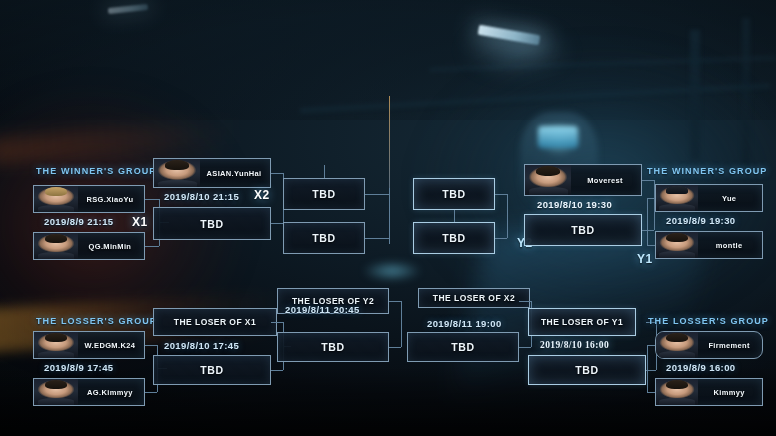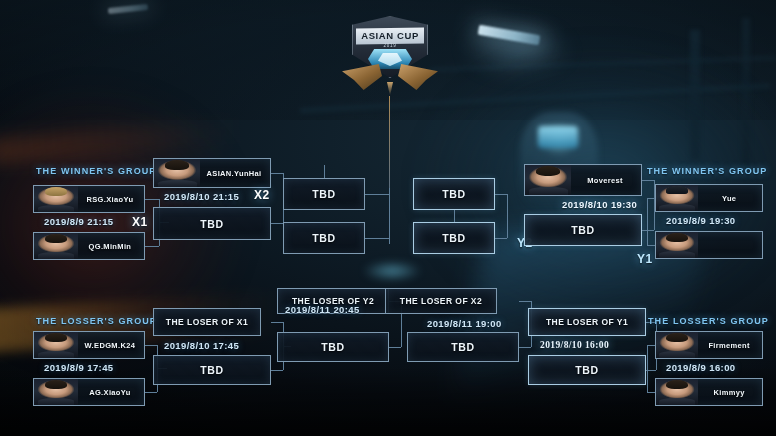--- a/index.html
+++ b/index.html
@@ -265,31 +265,20 @@
     <div class="bg-mech-core"></div>
     <div class="bg-floor-glow"></div>
     <div class="bg-spark"></div>
     <div class="bg-warm-left"></div>
     <div class="bg-warm-streak"></div>
     <div class="bg-warm-streak2"></div>
     <div class="bg-vignette"></div>
     <div class="bg-dark-bottom"></div>
   </div>
 
-  <div class="logo-wrap">
-    <div class="logo-shield"></div>
-    <div class="logo-band"></div>
-    <div class="logo-text">ASIAN CUP</div>
-    <div class="logo-sub">2019</div>
-    <div class="logo-gem"></div>
-    <div class="logo-gem-mask"></div>
-    <div class="logo-wingL"></div>
-    <div class="logo-wingR"></div>
-    <div class="logo-tail"></div>
-  </div>
   <div class="line v gold" style="left:389px; top:96px; height:92px;"></div>
 
   <div class="grp-title" style="left:36px; top:166px;">THE WINNER'S GROUP</div>
 
   <div class="pbox" style="left:33px; top:185px; width:112px; height:28px;">
     <div class="portrait">
         <div class="face blond"></div>
       </div>
     <div class="pname">RSG.XiaoYu</div>
   </div>
@@ -344,21 +333,21 @@
   <div class="line h" style="left:495px; top:194px; width:12px;"></div>
   <div class="line h" style="left:495px; top:238px; width:12px;"></div>
   <div class="line v" style="left:507px; top:194px; height:44px;"></div>
 
   <div class="pbox lit" style="left:524px; top:164px; width:118px; height:32px;">
     <div class="portrait">
         <div class="face"></div>
       </div>
     <div class="pname">Moverest</div>
   </div>
-  <div class="dt lit" style="left:537px; top:199px;margin-left:25px;">2019/8/10  19:30</div>
+  <div class="dt lit" style="left:537px; top:199px;">2019/8/10  19:30</div>
   <div class="mcode cyan" style="left:517px; top:196px;">Y2</div>
   <div class="mbox lit" style="left:524px; top:214px; width:118px; height:32px;">
     <div class="label">TBD</div>
   </div>
 
   <div class="line h" style="left:642px; top:180px; width:12px;"></div>
   <div class="line h" style="left:642px; top:230px; width:12px;"></div>
   <div class="line v" style="left:654px; top:180px; height:50px;"></div>
 
   <div class="grp-title" style="left:647px; top:166px;">THE WINNER'S GROUP</div>
@@ -367,45 +356,46 @@
         <div class="face cap"></div>
       </div>
     <div class="pname">Yue</div>
   </div>
   <div class="dt" style="left:666px; top:215px;">2019/8/9  19:30</div>
   <div class="mcode cyan" style="left:637px; top:212px;">Y1</div>
   <div class="pbox" style="left:655px; top:231px; width:108px; height:28px;">
     <div class="portrait">
         <div class="face"></div>
       </div>
+    <div class="pname">montle</div>
   </div>
   <div class="line h" style="left:647px; top:198px; width:8px;"></div>
   <div class="line h" style="left:647px; top:245px; width:8px;"></div>
   <div class="line v" style="left:647px; top:198px; height:47px;"></div>
 
   <div class="grp-title" style="left:36px; top:316px;">THE LOSSER'S GROUP</div>
   <div class="pbox" style="left:33px; top:331px; width:112px; height:28px;">
     <div class="portrait">
         <div class="face"></div>
       </div>
     <div class="pname">W.EDGM.K24</div>
   </div>
   <div class="dt" style="left:44px; top:362px;">2019/8/9  17:45</div>
   <div class="pbox" style="left:33px; top:378px; width:112px; height:28px;">
     <div class="portrait">
         <div class="face"></div>
       </div>
-    <div class="pname">AG.XiaoYu</div>
+    <div class="pname">AG.Kimmyy</div>
   </div>
   <div class="line h" style="left:145px; top:345px; width:12px;"></div>
   <div class="line h" style="left:145px; top:392px; width:12px;"></div>
   <div class="line v" style="left:157px; top:345px; height:47px;"></div>
   <div class="line h" style="left:157px; top:368px; width:10px;"></div>
 
-  <div class="mbox" style="left:153px; top:308px; width:108px; height:28px;">
+  <div class="mbox" style="left:153px; top:308px; width:124px; height:28px;">
     <div class="label small">THE LOSER OF X1</div>
   </div>
   <div class="dt" style="left:164px; top:340px;">2019/8/10  17:45</div>
   <div class="mbox" style="left:153px; top:355px; width:118px; height:30px;">
     <div class="label">TBD</div>
   </div>
   <div class="line h" style="left:271px; top:322px; width:12px;"></div>
   <div class="line h" style="left:271px; top:370px; width:12px;"></div>
   <div class="line v" style="left:283px; top:322px; height:48px;"></div>
   <div class="line h" style="left:283px; top:346px; width:8px;"></div>
@@ -414,44 +404,44 @@
     <div class="label small">THE LOSER OF Y2</div>
   </div>
   <div class="dt" style="left:285px; top:304px;">2019/8/11  20:45</div>
   <div class="mbox" style="left:277px; top:332px; width:112px; height:30px;">
     <div class="label">TBD</div>
   </div>
   <div class="line h" style="left:389px; top:301px; width:12px;"></div>
   <div class="line h" style="left:389px; top:347px; width:12px;"></div>
   <div class="line v" style="left:401px; top:301px; height:46px;"></div>
 
-  <div class="mbox" style="left:385px; top:288px; width:112px; height:26px;">
+  <div class="mbox" style="left:418px; top:288px; width:112px; height:20px;">
     <div class="label small">THE LOSER OF X2</div>
   </div>
   <div class="dt" style="left:427px; top:318px;">2019/8/11  19:00</div>
   <div class="mbox" style="left:407px; top:332px; width:112px; height:30px;">
     <div class="label">TBD</div>
   </div>
   <div class="line h" style="left:519px; top:301px; width:12px;"></div>
   <div class="line h" style="left:519px; top:347px; width:12px;"></div>
   <div class="line v" style="left:531px; top:301px; height:46px;"></div>
 
-  <div class="mbox lit" style="left:528px; top:308px; width:118px; height:28px;">
+  <div class="mbox lit" style="left:528px; top:308px; width:108px; height:28px;">
     <div class="label small">THE LOSER OF Y1</div>
   </div>
   <div class="dt lit" style="left:540px; top:340px;font-family:Liberation Serif, serif;">2019/8/10  16:00</div>
   <div class="mbox lit" style="left:528px; top:355px; width:118px; height:30px;">
     <div class="label">TBD</div>
   </div>
   <div class="line h" style="left:646px; top:322px; width:10px;"></div>
   <div class="line h" style="left:646px; top:370px; width:10px;"></div>
   <div class="line v" style="left:656px; top:322px; height:48px;"></div>
 
   <div class="grp-title" style="left:648px; top:316px;">THE LOSSER'S GROUP</div>
-  <div class="pbox" style="left:655px; top:331px; width:108px; height:28px;">
+  <div class="pbox" style="left:655px; top:331px; width:108px; height:28px;border-radius:9px;">
     <div class="portrait">
         <div class="face"></div>
       </div>
     <div class="pname">Firmement</div>
   </div>
   <div class="dt" style="left:666px; top:362px;">2019/8/9  16:00</div>
   <div class="pbox" style="left:655px; top:378px; width:108px; height:28px;">
     <div class="portrait">
         <div class="face"></div>
       </div>

